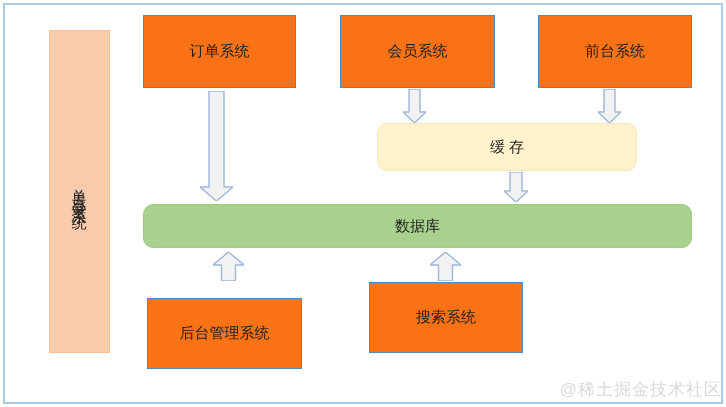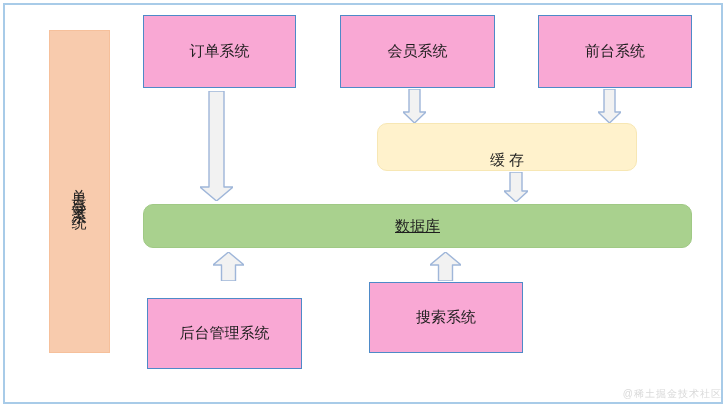--- a/index.html
+++ b/index.html
@@ -16,51 +16,50 @@
     background:#ffffff;
   }
   .node{
     position:absolute;
     display:flex;align-items:center;justify-content:center;
     font-size:15px;color:#1f1f1f;
     box-sizing:border-box;
     text-align:center;
   }
   .blue{
-    background:#f9a8d4;
+    background:#f97316;
     border:1px solid #4e8ac8;
   }
   .orange{
     background:#F8CBAD;
     border:1px solid #f6c09b;
   }
   .yellow{
     background:#FFF2CC;
     border:1px solid #f7e7b4;
     border-radius:10px;
   }
   .green{
     background:#A9D18E;
     border:1px solid #a0c985;
     border-radius:10px;
-    text-decoration:underline;
   }
   .vertical-label{
     writing-mode:vertical-rl;
     text-orientation:upright;
     letter-spacing:5px;
     font-size:15px;
     line-height:1;
   }
   
   .n-sso     {left:49px;  top:30px;  width:61px;  height:323px;}
   .n-order   {left:143px; top:15px;  width:153px; height:73px;}
   .n-member  {left:340px; top:15px;  width:155px; height:73px;}
   .n-front   {left:538px; top:15px;  width:154px; height:73px;}
-  .n-cache   {left:377px; top:123px; width:260px; height:48px;align-items:flex-end;}
+  .n-cache   {left:377px; top:123px; width:260px; height:48px;}
   .n-database{left:143px; top:204px; width:549px; height:44px;}
   .n-admin   {left:147px; top:282px; width:155px; height:71px;margin-top:16px;}
   .n-search  {left:369px; top:282px; width:154px; height:71px;justify-content:center;}
   
   .arrow{position:absolute;}
   .a-order-db  {left:200px; top:91px;  width:33px; height:110px;}
   .a-member-ca {left:403px; top:89px;  width:23px; height:34px;}
   .a-front-ca  {left:598px; top:89px;  width:23px; height:34px;}
   .a-cache-db  {left:504px; top:172px; width:24px; height:30px;}
   .a-admin-db  {left:213px; top:252px; width:31px; height:29px;}
@@ -68,21 +67,21 @@
   .arrow svg{display:block;width:100%;height:100%;}
   .arrow polygon{
     fill:#F2F2F2;
     stroke:#9FB6D9;
     stroke-width:1.4;
     stroke-linejoin:round;
   }
   .watermark{
     position:absolute;
     right:4px;bottom:6px;
-    font-size:10px;
+    font-size:17px;
     color:#D9D9D9;
     letter-spacing:1px;
   }
 </style>
 </head>
 <body>
 
 <div class="stage">
   <div class="frame"></div>
 

